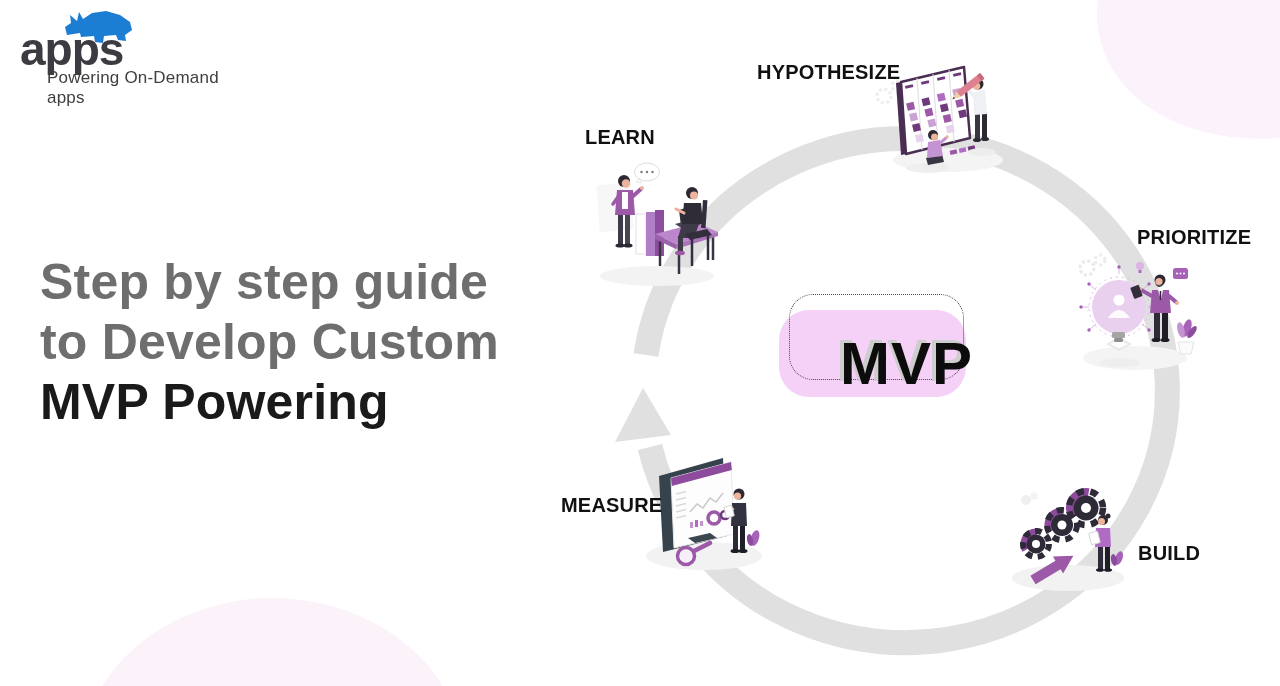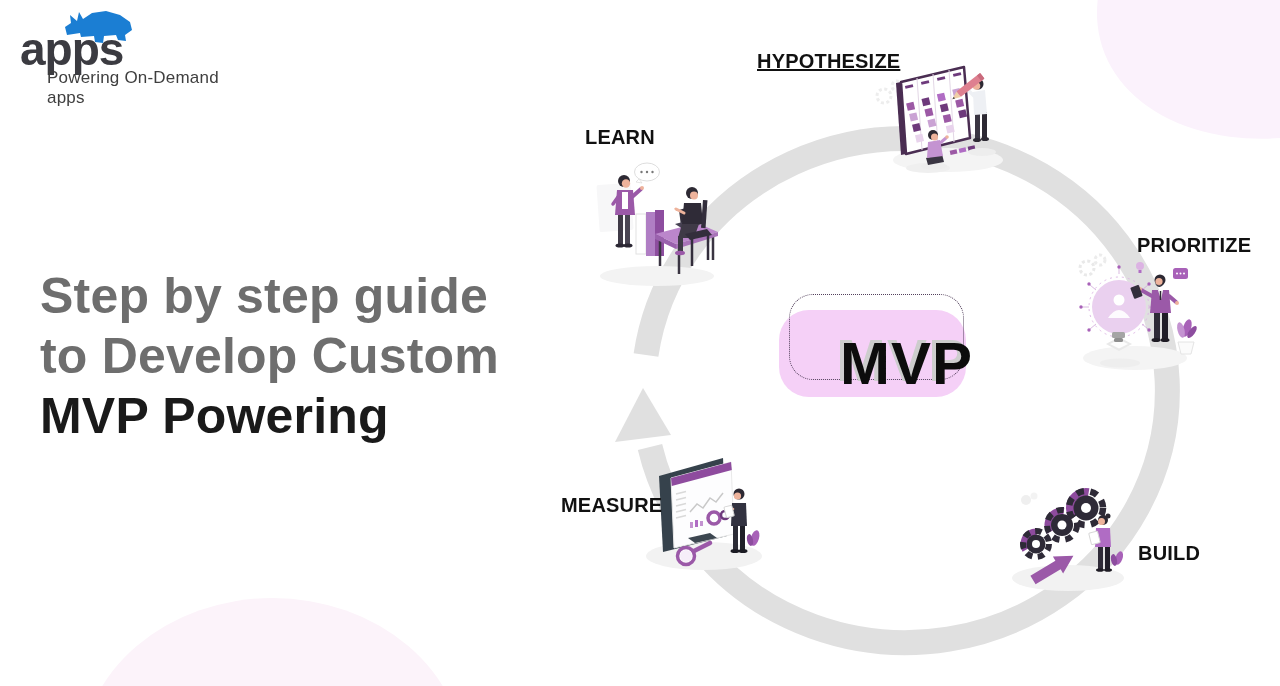--- a/index.html
+++ b/index.html
@@ -13,36 +13,36 @@
   .blob-tr { left:1092px; top:-168px; width:420px; height:300px; background:#fbf2fc; transform:rotate(-18deg); }
   .blob-bl { left:80px;  top:598px;  width:385px; height:330px; background:#fcf3fa; }
 
   
   .logo { position:absolute; left:0; top:0; width:220px; height:100px; }
   .logo-text { position:absolute; left:20px; top:22px; font-size:46px; font-weight:700; letter-spacing:-1px; color:#3b3b41; line-height:1.2; }
   .logo-rhino { position:absolute; left:64px; top:8px; width:70px; height:44px; }
   .logo-tagline { position:absolute; left:47px; top:68px; font-size:17px; color:#3f3f3f; letter-spacing:0.2px; }
 
   
-  .heading { position:absolute; left:40px; top:252px; width:540px; font-weight:700; font-size:50px; line-height:60px; letter-spacing:0.2px; color:#6e6e6e;margin-top:14px; }
+  .heading { position:absolute; left:40px; top:252px; width:540px; font-weight:700; font-size:50px; line-height:60px; letter-spacing:0.2px; color:#6e6e6e; }
   .heading .dark { color:#1a1a1a; }
 
   
   .ring-svg { position:absolute; left:0; top:0; width:1280px; height:686px; }
 
   
   .badge-pink { position:absolute; left:779px; top:310px; width:187px; height:87px; background:#f5d0f7; border-radius:30px; }
   .badge-dotted { position:absolute; left:789px; top:294px; width:175px; height:86px; border:1.6px dotted #53405c; border-radius:24px; }
   .badge-text { position:absolute; left:840px; top:331px; font-size:60px; font-weight:700; letter-spacing:1px; color:#0c0c0c; text-shadow:-4px -3px 0 #cdcdcd; line-height:1.1; }
 
   
   .step-label { position:absolute; font-size:20px; font-weight:700; color:#111111; letter-spacing:0.2px; white-space:nowrap; }
-  .lbl-hypothesize { left:757px; top:50px;text-decoration:underline; }
+  .lbl-hypothesize { left:757px; top:61px; }
   .lbl-learn       { left:585px; top:126px; }
-  .lbl-prioritize  { left:1137px; top:226px;margin-top:8px; }
+  .lbl-prioritize  { left:1137px; top:226px; }
   .lbl-build       { left:1138px; top:542px;text-align:center; }
   .lbl-measure     { left:537px; top:494px;margin-left:24px; }
 
   
   .illus { position:absolute; }
   .il-learn       { left:595px;  top:152px; width:130px; height:138px; }
   .il-hypothesize { left:870px;  top:58px;  width:148px; height:118px; }
   .il-prioritize  { left:1070px; top:250px; width:135px; height:125px; }
   .il-build       { left:1006px; top:468px; width:132px; height:128px; }
   .il-measure     { left:626px;  top:446px; width:152px; height:136px; }

